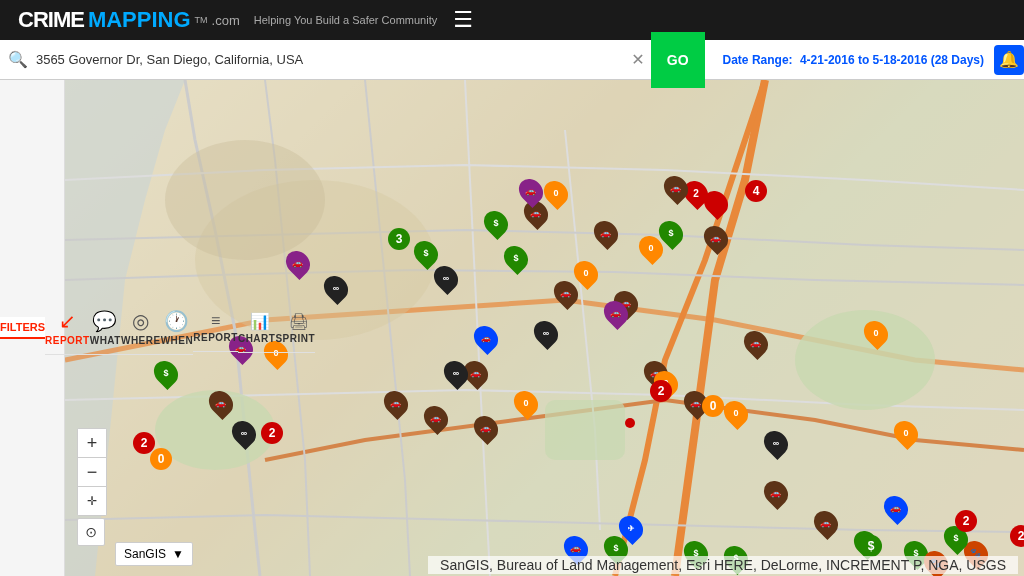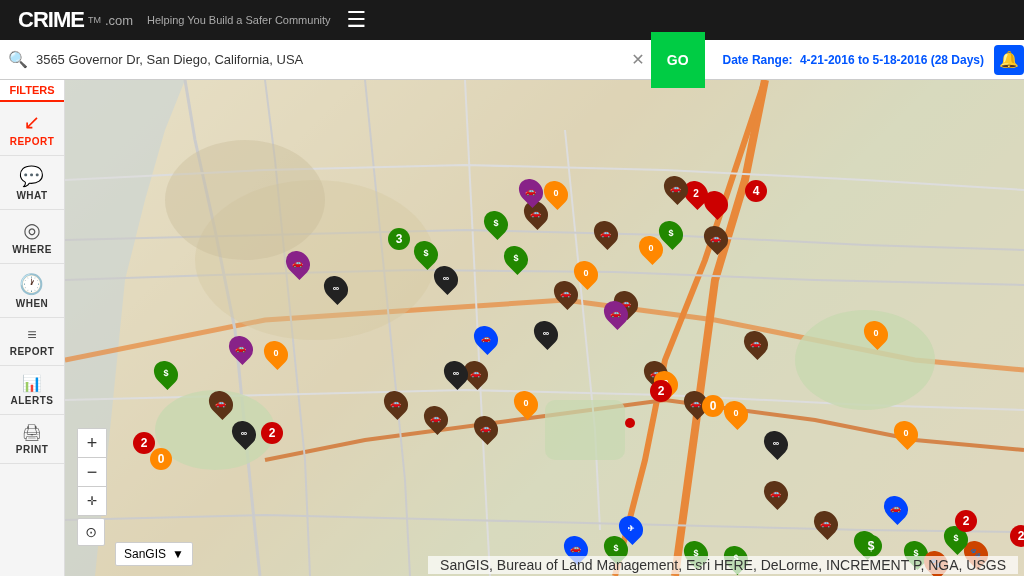--- a/index.html
+++ b/index.html
@@ -54,21 +54,21 @@
     #notification-bell {
       background: #0055ff; color: #fff; border: none; width: 30px; height: 30px;
       border-radius: 4px; font-size: 16px; cursor: pointer; margin-left: 10px;
       display: flex; align-items: center; justify-content: center;
     }
 
     
     #sidebar {
       position: absolute; top: 80px; left: 0; width: 65px; height: calc(100% - 80px);
       background: #f5f5f5; z-index: 50; border-right: 1px solid #ddd;
-      display: flex; flex-direction: column; align-items: center;
+      display: flex; flex-direction: row; align-items: center;
     }
     #filters-label {
       width: 100%; background: #fff; color: #ff2200; font-size: 11px; font-weight: bold;
       text-align: center; padding: 4px 0; border-bottom: 2px solid #ff2200;
     }
     .sidebar-item {
       display: flex; flex-direction: column; align-items: center; justify-content: center;
       width: 100%; padding: 8px 0; cursor: pointer; border-bottom: 1px solid #e0e0e0;
       color: #333;
     }
@@ -149,20 +149,21 @@
     .dot-marker {
       position: absolute; border-radius: 50%; width: 10px; height: 10px; z-index: 40;
     }
   </style>
 </head>
 <body>
 
 <div id="header">
   <div id="logo-area">
     <span id="logo-crime">CRIME</span>
+      <span id="logo-mapping">MAPPING</span>
       <sup style="color:#aaa;font-size:9px">TM</sup>
       <span style="color:#aaa;font-size:13px">.com</span>
   </div>
   <span id="logo-tagline">Helping You Build a Safer Community</span>
   <button id="hamburger-btn">☰</button>
 </div>
 
 <div id="searchbar">
   <span id="search-icon-wrap">🔍</span>
   <input id="search-input" type="text" style="flex: 1 1 0%; border: none; outline: none; font-size: 13px;" value="3565 Governor Dr, San Diego, California, USA">
@@ -193,21 +194,21 @@
   <div class="sidebar-item">
     <span class="sidebar-icon">🕐</span>
     <span class="sidebar-label">WHEN</span>
   </div>
   <div class="sidebar-item">
     <span class="sidebar-icon" style="font-size:16px">≡</span>
     <span class="sidebar-label">REPORT</span>
   </div>
   <div class="sidebar-item">
     <span class="sidebar-icon" style="font-size:16px">📊</span>
-    <span class="sidebar-label">ALERTS</span>
+    <span class="sidebar-label">CHARTS</span>
   </div>
   <div class="sidebar-item">
     <span class="sidebar-icon" style="font-size:16px">🖨</span>
     <span class="sidebar-label">PRINT</span>
   </div>
 </div>
 
 <div id="map-container">
   <div id="map-bg"></div>
 

